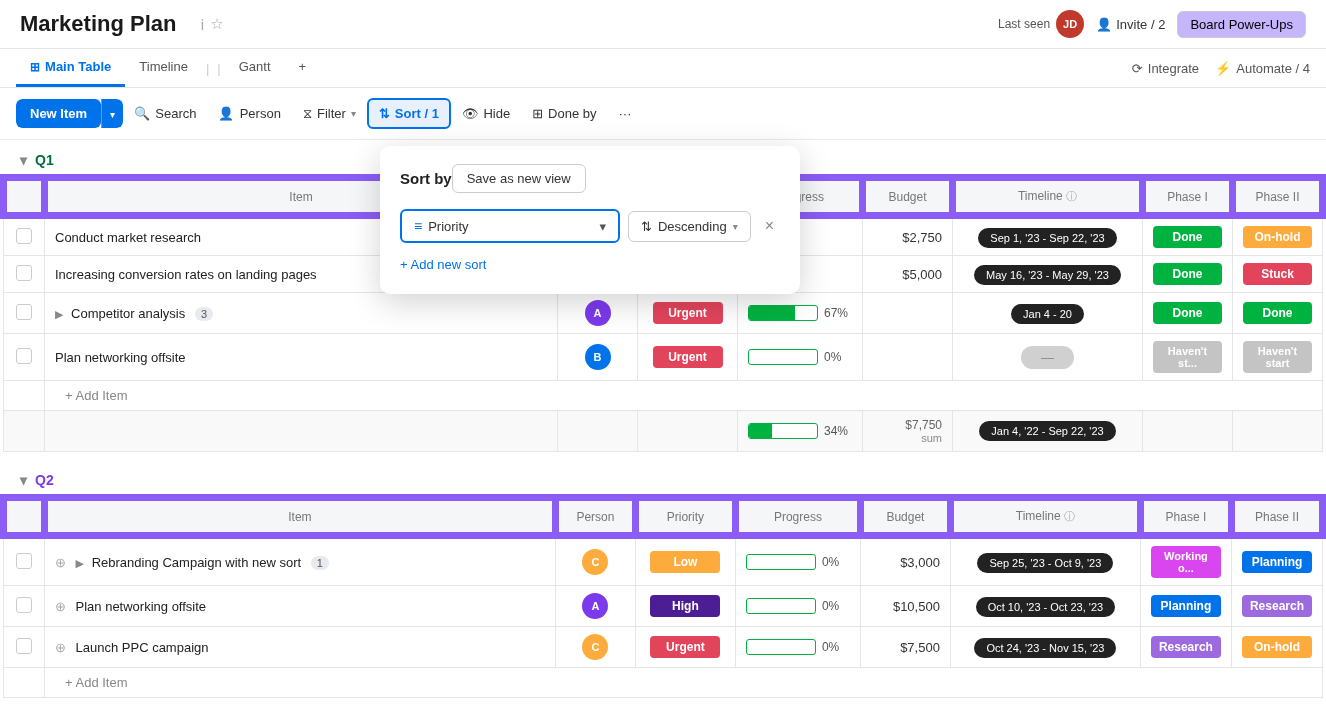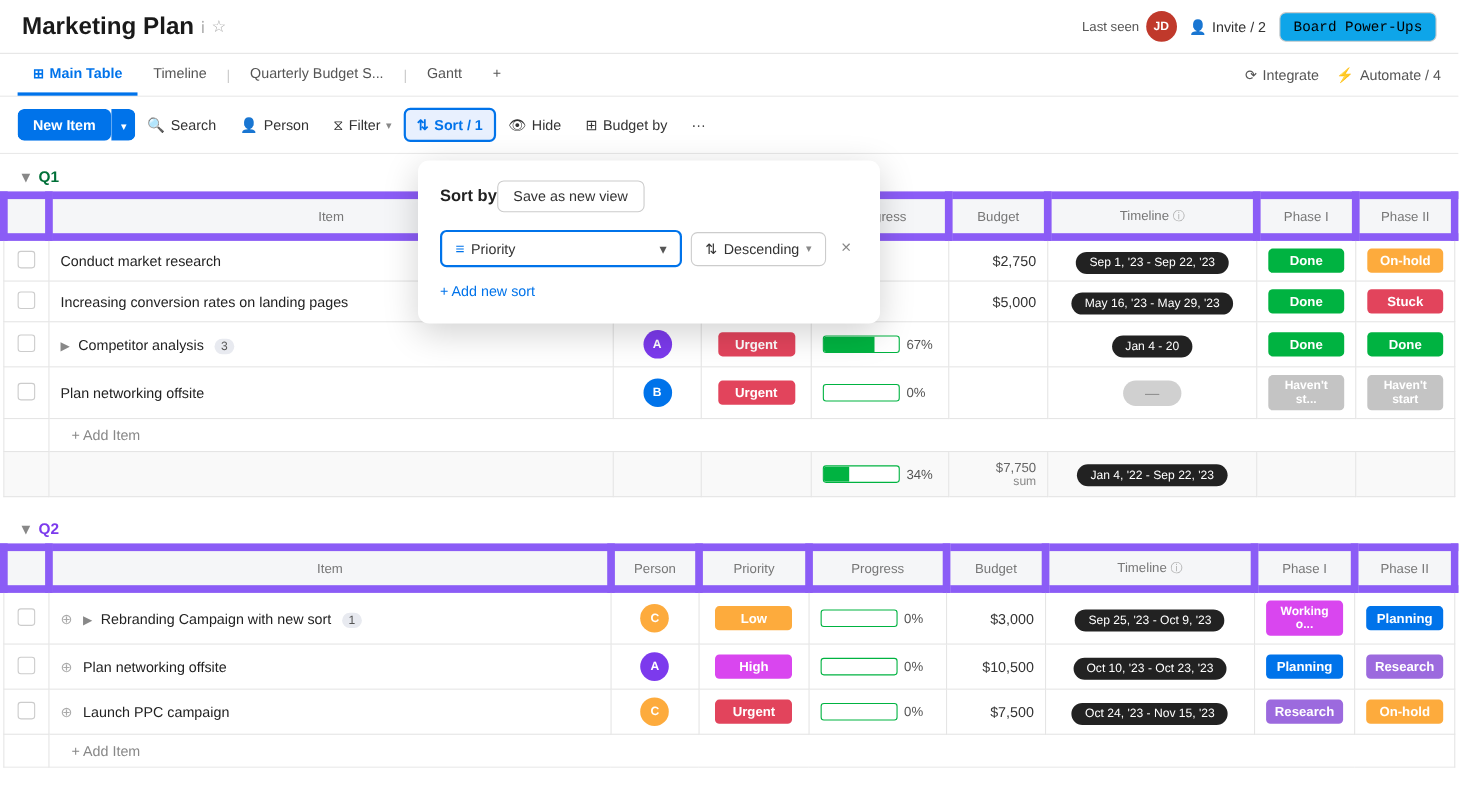--- a/index.html
+++ b/index.html
@@ -6,21 +6,21 @@
     body { font-family: -apple-system, BlinkMacSystemFont, 'Segoe UI', sans-serif; font-size: 13px; background: #fff; color: #333; overflow-x: hidden; }
 
     
     .app-header { display: flex; align-items: center; justify-content: space-between; padding: 10px 20px; border-bottom: 1px solid #e5e5e5; }
     .app-title { display: flex; align-items: center; gap: 8px; font-size: 22px; font-weight: 700; color: #1a1a1a; }
     .app-title-icons { display: flex; gap: 6px; align-items: center; color: #888; font-size: 16px; }
     .header-right { display: flex; align-items: center; gap: 12px; }
     .last-seen { display: flex; align-items: center; gap: 6px; font-size: 12px; color: #555; }
     .avatar { width: 28px; height: 28px; border-radius: 50%; background: #c0392b; display: flex; align-items: center; justify-content: center; color: #fff; font-size: 11px; font-weight: 600; }
     .invite-btn { display: flex; align-items: center; gap: 4px; font-size: 13px; color: #333; cursor: pointer; }
-    .board-power-ups-btn { border: 1px solid #ccc; border-radius: 6px; padding: 5px 12px; font-size: 13px; cursor: pointer; background: #0ea5e9; font-family: Liberation Mono, monospace; }
+    .board-power-ups-btn { border: 1px solid #ccc; border-radius: 6px; padding: 5px 12px; font-size: 13px; cursor: pointer; background: #c4b5fd; }
 
     
     .tabs-bar { display: flex; align-items: center; border-bottom: 1px solid #e5e5e5; padding: 0 16px; gap: 0; }
     .tab { display: flex; align-items: center; gap: 5px; padding: 10px 14px; font-size: 13px; color: #555; cursor: pointer; border-bottom: 3px solid transparent; white-space: nowrap; }
     .tab.active { color: #0073ea; border-bottom: 3px solid #0073ea; font-weight: 600; }
     .tab-icon { font-size: 12px; }
     .tabs-right { margin-left: auto; display: flex; align-items: center; gap: 16px; font-size: 13px; color: #555; }
     .tabs-right-btn { display: flex; align-items: center; gap: 5px; cursor: pointer; }
 
     
@@ -57,21 +57,21 @@
     .data-table th:first-child { width: 36px; }
     .data-table td { border: 1px solid #e5e5e5; padding: 7px 10px; font-size: 13px; vertical-align: middle; }
     .checkbox { width: 16px; height: 16px; border: 1.5px solid #ccc; border-radius: 3px; display: inline-block; cursor: pointer; }
     .item-name { font-size: 13px; color: #222; }
     .expand-icon { color: #888; margin-right: 4px; cursor: pointer; font-size: 11px; }
     .badge-count { background: #e8eaf0; border-radius: 10px; padding: 1px 6px; font-size: 11px; color: #555; margin-left: 6px; }
 
     
     .badge { border-radius: 4px; padding: 4px 12px; font-size: 12px; font-weight: 600; color: #fff; text-align: center; display: inline-block; min-width: 70px; }
     .badge-urgent { background: #e2445c; }
-    .badge-high { background: #d946ef; }
+    .badge-high { background: #4c1d95; }
     .badge-low { background: #fdab3d; color: #fff; }
 
     
     .progress-cell { display: flex; align-items: center; gap: 6px; }
     .progress-bar-wrap { width: 70px; height: 16px; border: 1.5px solid #00b341; border-radius: 3px; background: #fff; overflow: hidden; }
     .progress-bar-fill { height: 100%; background: #00b341; }
     .progress-pct { font-size: 12px; color: #555; min-width: 28px; }
 
     
     .timeline-badge { background: #222; color: #fff; border-radius: 20px; padding: 4px 12px; font-size: 11px; white-space: nowrap; }
@@ -118,21 +118,21 @@
     .col-timeline { width: 190px; text-align: center; }
     .col-phase1 { width: 90px; text-align: center; margin-top: 41px; }
     .col-phase2 { width: 90px; text-align: center; }
 
     .q2-section { margin-top: 8px; }
   </style>
 </head>
 <body>
 
 <div class="app-header">
-  <div style="display:flex;align-items:center;gap:6px;">
+  <div style="display:flex;align-items:center;gap:24px;">
     <div class="app-title">
       <span>Marketing Plan</span>
     </div>
     <div class="app-title-icons">
       <span style="cursor:pointer;color:#aaa;font-size:15px;">ℹ</span>
       <span style="cursor:pointer;color:#aaa;font-size:15px;">☆</span>
     </div>
   </div>
   <div class="header-right">
     <div class="last-seen">
@@ -149,23 +149,20 @@
 
 <div class="tabs-bar">
   <div class="tab active">
     <span class="tab-icon">⊞</span>
     <span>Main Table</span>
   </div>
   <div class="tab">
     <span>Timeline</span>
   </div>
   <div style="color:#ccc;padding:0 4px;align-self:center;">|</div>
-  <div class="tab">
-    <span>Quarterly Budget S...</span>
-  </div>
   <div style="color:#ccc;padding:0 4px;align-self:center;">|</div>
   <div class="tab">
     <span>Gantt</span>
   </div>
   <div class="tab">
     <span>+</span>
   </div>
   <div class="tabs-right">
     <div class="tabs-right-btn">
       <span>⟳</span>
@@ -209,21 +206,21 @@
     <span>Sort / 1</span>
   </div>
 
   <div class="toolbar-btn">
     <span>👁</span>
     <span>Hide</span>
   </div>
 
   <div class="toolbar-btn">
     <span>⊞</span>
-    <span>Budget by</span>
+    <span>Done by</span>
   </div>
 
   <div class="toolbar-btn">
     <span>···</span>
   </div>
 
   <div class="sort-popup">
     <div class="sort-popup-header">
       <span class="sort-popup-title">Sort by</span>
       <button class="save-as-new-btn">Save as new view</button>

